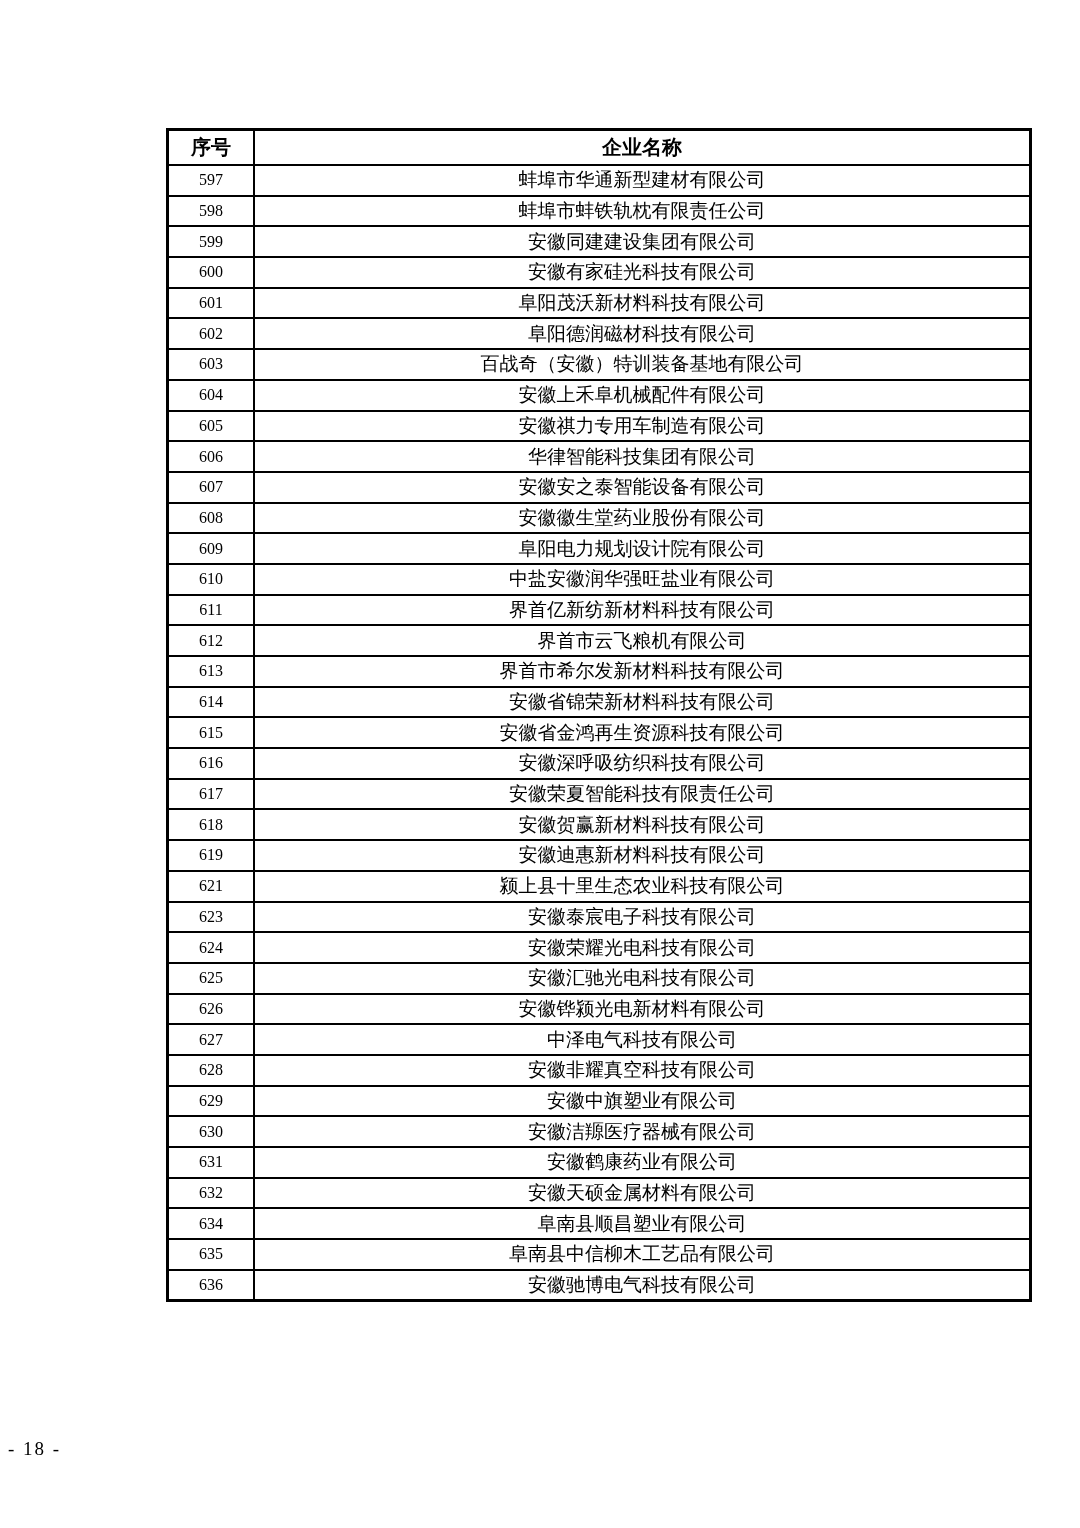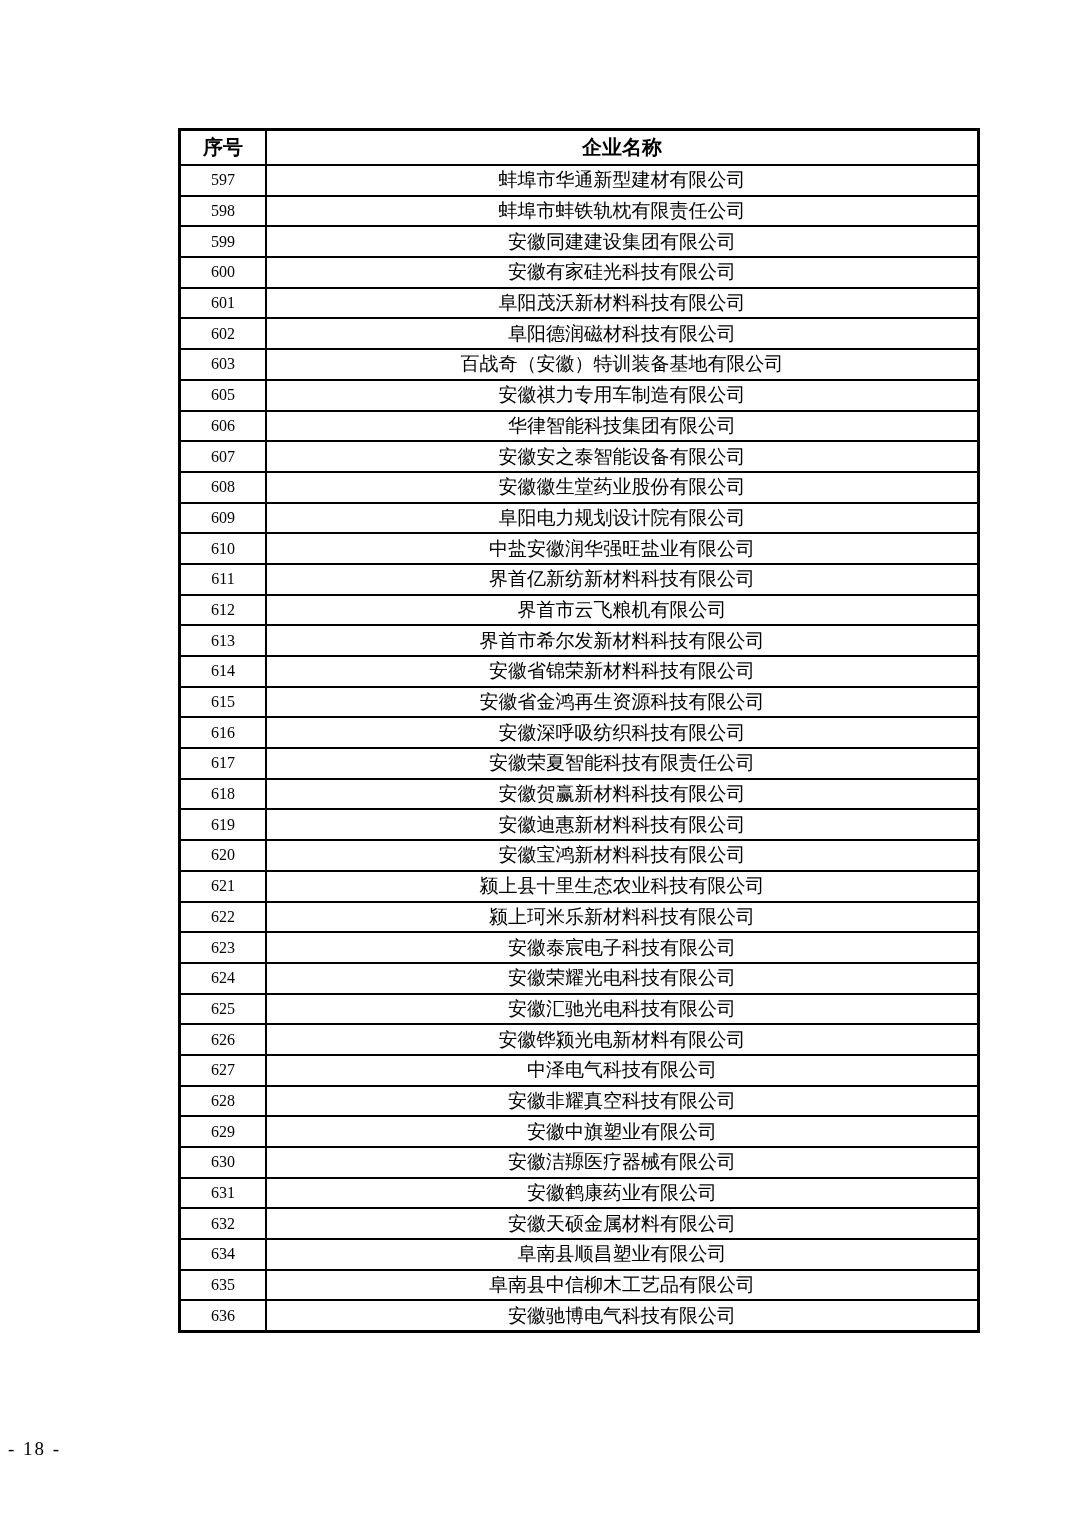--- a/index.html
+++ b/index.html
@@ -9,23 +9,23 @@
   }
   body {
     width: 1080px;
     height: 1528px;
     position: relative;
     font-family: "Liberation Serif", "DejaVu Serif", serif;
     color: #000000;
   }
   .doc-table {
     position: absolute;
-    left: 178px;
+    left: 166px;
     top: 128px;
-    width: 802px;
+    width: 866px;
     border-collapse: collapse;
     table-layout: fixed;
   }
   .doc-table td, .doc-table th {
     border: 2px solid #000000;
     text-align: center;
     vertical-align: middle;
     padding: 0;
     overflow: hidden;
     white-space: nowrap;
@@ -96,20 +96,24 @@
   <tr class="data-row">
     <td class="cell-num">602</td>
     <td class="cell-name">阜阳德润磁材科技有限公司</td>
   </tr>
 
   <tr class="data-row">
     <td class="cell-num">603</td>
     <td class="cell-name">百战奇（安徽）特训装备基地有限公司</td>
   </tr>
 
+  <tr class="data-row">
+    <td class="cell-num">604</td>
+    <td class="cell-name">安徽上禾阜机械配件有限公司</td>
+  </tr>
 
   <tr class="data-row">
     <td class="cell-num">605</td>
     <td class="cell-name">安徽祺力专用车制造有限公司</td>
   </tr>
 
   <tr class="data-row">
     <td class="cell-num">606</td>
     <td class="cell-name">华律智能科技集团有限公司</td>
   </tr>
@@ -172,34 +176,26 @@
   <tr class="data-row">
     <td class="cell-num">618</td>
     <td class="cell-name">安徽贺赢新材料科技有限公司</td>
   </tr>
 
   <tr class="data-row">
     <td class="cell-num">619</td>
     <td class="cell-name">安徽迪惠新材料科技有限公司</td>
   </tr>
 
-  <tr class="data-row">
-    <td class="cell-num">620</td>
-    <td class="cell-name">安徽宝鸿新材料科技有限公司</td>
-  </tr>
 
   <tr class="data-row">
     <td class="cell-num">621</td>
     <td class="cell-name">颍上县十里生态农业科技有限公司</td>
   </tr>
 
-  <tr class="data-row">
-    <td class="cell-num">622</td>
-    <td class="cell-name">颍上珂米乐新材料科技有限公司</td>
-  </tr>
 
   <tr class="data-row">
     <td class="cell-num">623</td>
     <td class="cell-name">安徽泰宸电子科技有限公司</td>
   </tr>
 
   <tr class="data-row">
     <td class="cell-num">624</td>
     <td class="cell-name">安徽荣耀光电科技有限公司</td>
   </tr>

